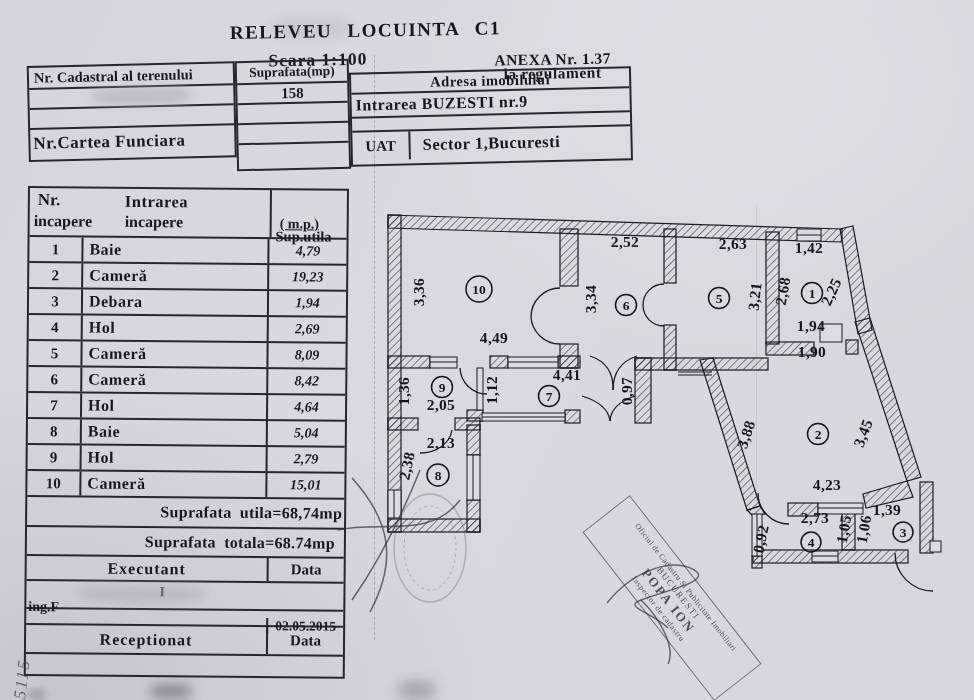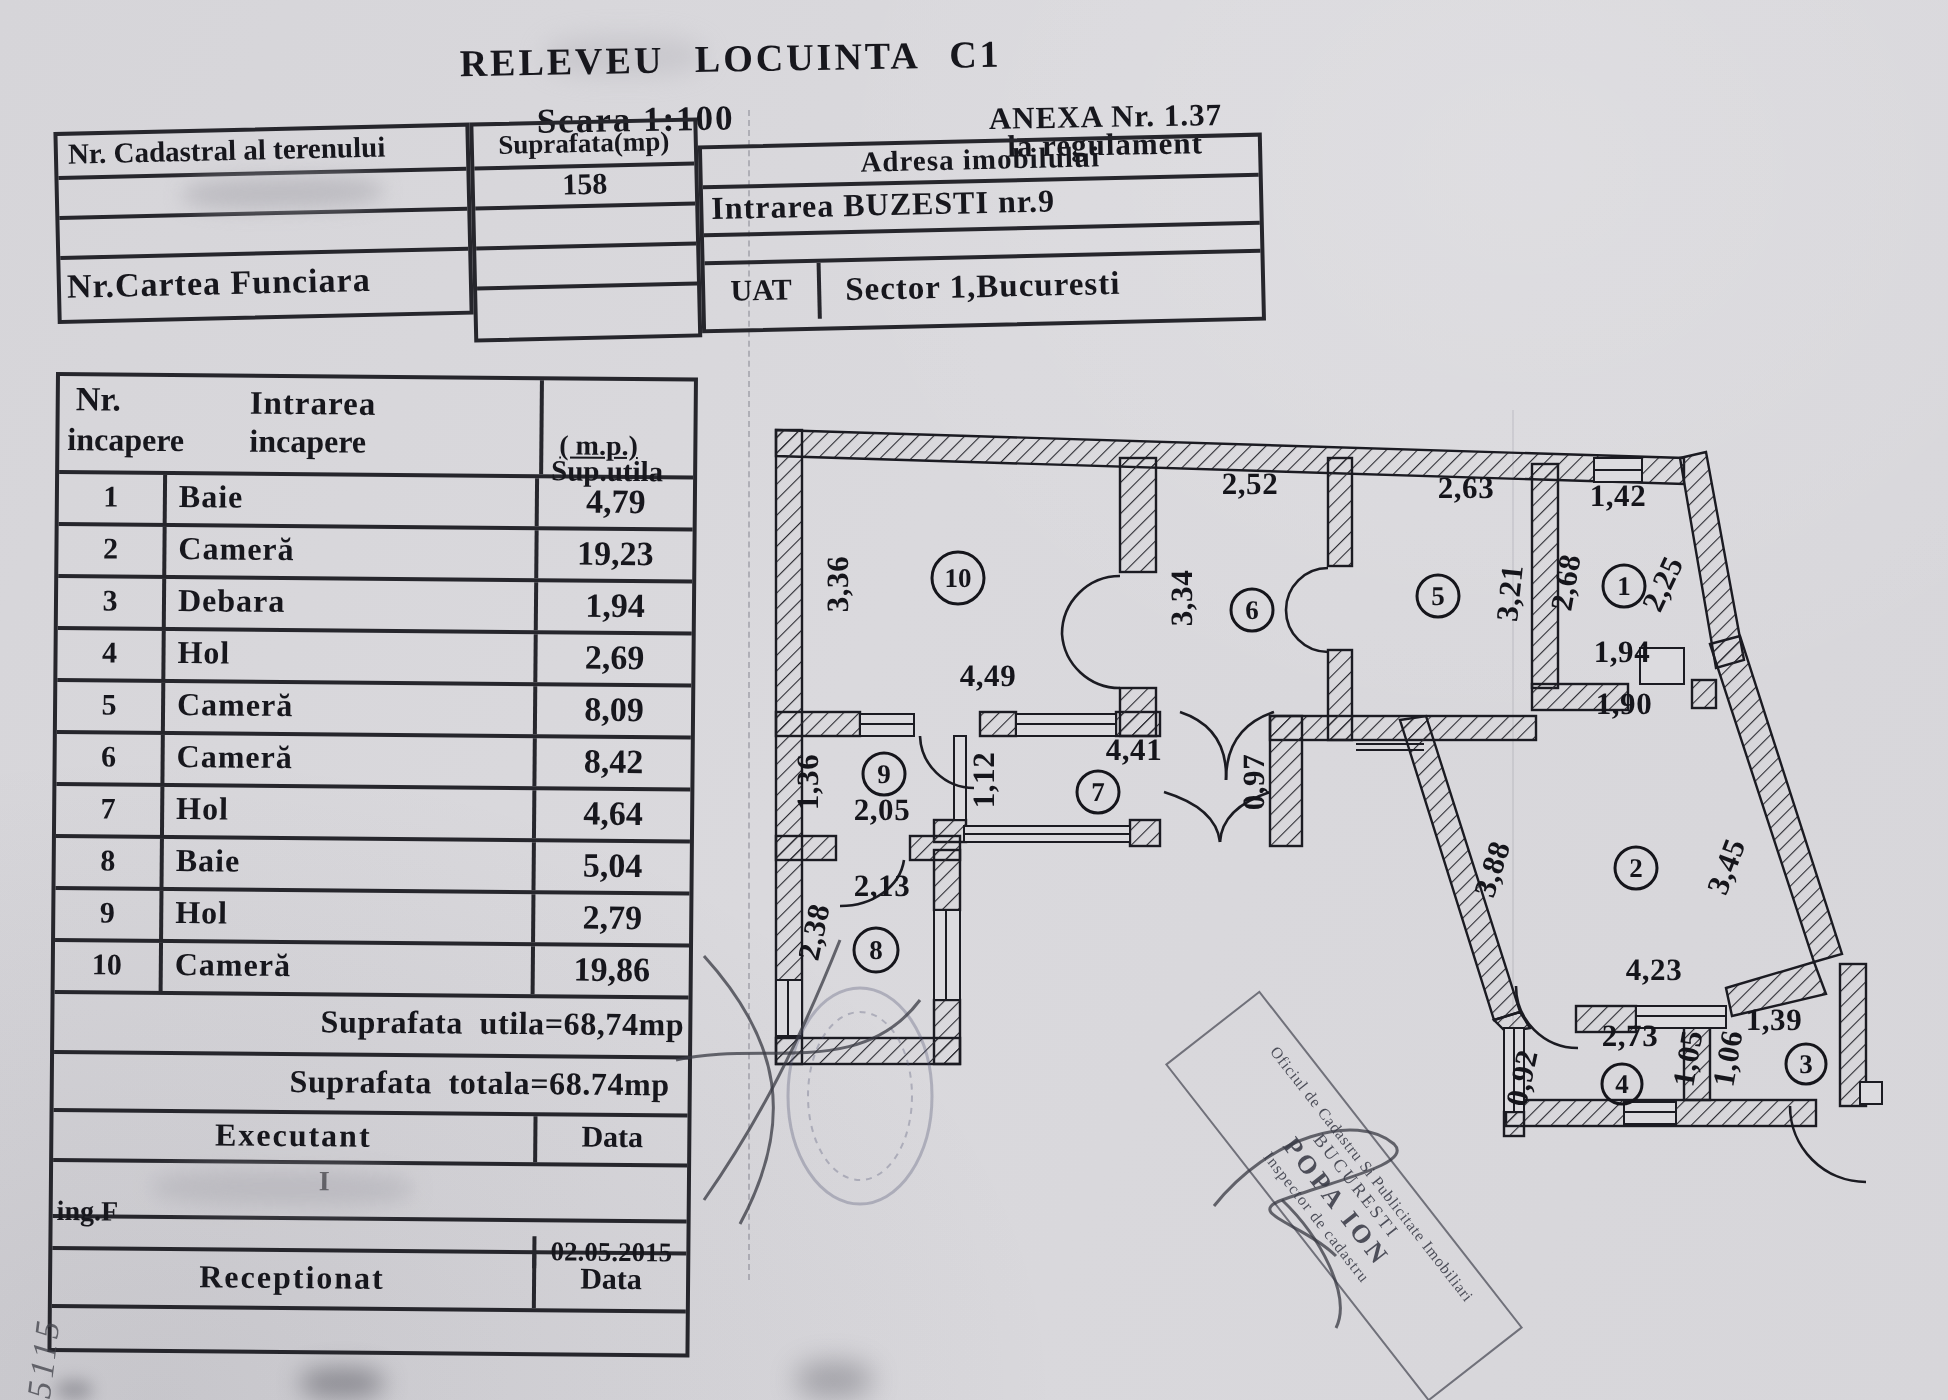--- a/index.html
+++ b/index.html
@@ -27,21 +27,21 @@
   .celll{display:flex;align-items:center;}
   
   .roomstable{left:28px;top:186px;width:317px;transform:rotate(.5deg);transform-origin:0 0;
               border:2px solid #26262c;box-sizing:content-box;background:transparent;}
   .rt-header{position:relative;height:47px;border-bottom:2px solid #26262c;}
   .rt-header .scol{position:absolute;right:0;top:0;width:77px;height:47px;border-left:2px solid #26262c;box-sizing:border-box;}
   .trow{display:grid;grid-template-columns:54px 186px 77px;height:24px;border-bottom:2px solid #26262c;}
   .trow>span{display:flex;align-items:center;box-sizing:border-box;}
   .c-nr{justify-content:center;font-size:15px;font-weight:700;border-right:2px solid #26262c;}
   .c-name{padding-left:6px;font-size:16px;font-weight:700;letter-spacing:.5px;border-right:2px solid #26262c;}
-  .c-area{justify-content:center;font-size:17px;font-weight:700;}
+  .c-area{justify-content:center;font-size:14px;font-weight:700;font-style:italic;}
   .sumrow{display:flex;align-items:center;justify-content:flex-end;font-size:16px;font-weight:700;
           border-bottom:2px solid #26262c;word-spacing:4px;letter-spacing:.3px;}
   .tworow{display:grid;grid-template-columns:240px 77px;border-bottom:2px solid #26262c;}
   .tworow>span{display:flex;align-items:center;box-sizing:border-box;}
   .d-left{justify-content:center;font-size:16px;font-weight:700;letter-spacing:1px;}
   .d-right{justify-content:center;font-size:15px;font-weight:700;border-left:2px solid #26262c;}
   .ing-left{padding-left:2px;font-size:14px;font-weight:700;position:relative;}
   .ing-right{justify-content:center;font-size:13.5px;font-weight:700;border-left:2px solid #26262c;margin-top:35px;}
   .emptyrow{border-bottom:2px solid #26262c;}
   
@@ -170,21 +170,21 @@
         <span class="c-area">5,04</span>
       </div>
       <div class="trow">
         <span class="c-nr">9</span>
         <span class="c-name">Hol</span>
         <span class="c-area">2,79</span>
       </div>
       <div class="trow">
         <span class="c-nr">10</span>
         <span class="c-name">Cameră</span>
-        <span class="c-area">19,86</span>
+        <span class="c-area">15,01</span>
       </div>
     </div>
   <div class="sumrow" style="height:28px;padding-right:2px;">Suprafata utila=68,74mp</div>
   <div class="sumrow" style="height:27px;padding-right:9px;">Suprafata totala=68.74mp</div>
   <div class="tworow" style="height:23px;">
     <span class="d-left">Executant</span>
     <span class="d-right">Data</span>
   </div>
   <div class="tworow" style="height:26px;">
     <span class="ing-left">

